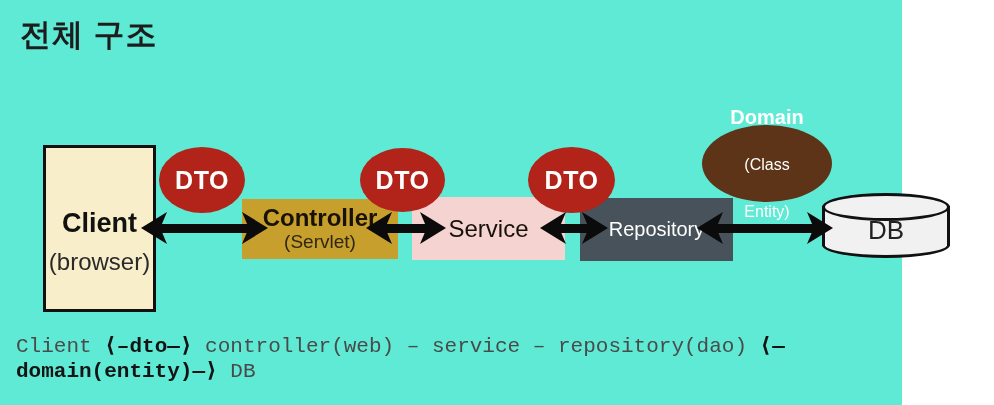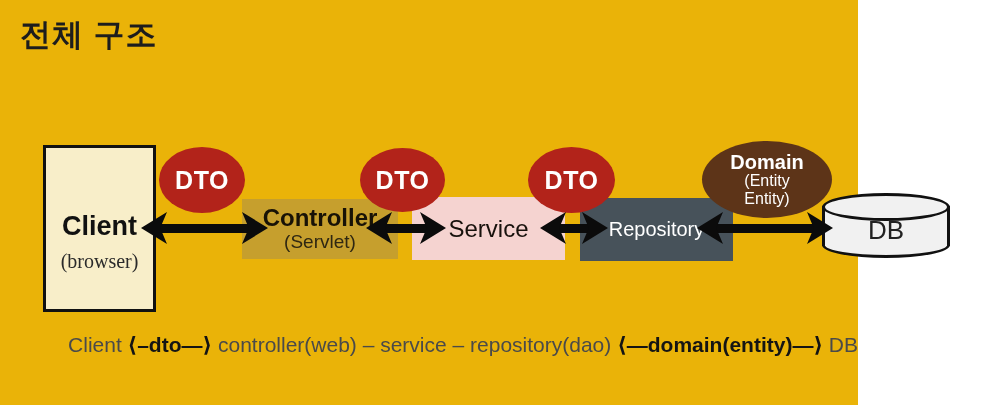--- a/index.html
+++ b/index.html
@@ -1,38 +1,38 @@
 <!DOCTYPE html>
 <html><head>
 <meta charset="utf-8">
 <style>
   html, body { margin:0; padding:0; background:#ffffff; }
   body {
     width:994px; height:405px; overflow:hidden;
     font-family:"Liberation Sans","DejaVu Sans",sans-serif;
   }
-  .stage { position:relative; width:858px; height:405px; background:#eab308; }
+  .stage { position:relative; width:858px; height:405px; background:#5eead4;padding-left:44px; }
 
   .title {
     position:absolute; left:20px; top:14px;
     font-size:31px; font-weight:700; color:#1d1d1d; letter-spacing:1px;
   }
 
   
   .box {
     position:absolute; box-sizing:border-box;
     display:flex; flex-direction:column; align-items:center; justify-content:center;
     z-index:1; text-align:center;
   }
   .client {
     left:43px; top:145px; width:113px; height:167px;
     background:#f8eec9; border:3px solid #111111; padding-top:28px;
   }
   .client .main { font-size:27px; font-weight:700; color:#111111; line-height:1.1; }
-  .client .sub  { font-size:20px; color:#2a2a2a; margin-top:9px;font-family:Liberation Serif, serif; }
+  .client .sub  { font-size:24px; color:#2a2a2a; margin-top:9px; }
 
   .controller { left:242px; top:199px; width:156px; height:60px; background:#c69f2d; }
   .controller .main { font-size:24px; font-weight:700; color:#181206; line-height:1.05; }
   .controller .sub  { font-size:19px; color:#2f2712; margin-top:1px; }
 
   .service { left:412px; top:197px; width:153px; height:63px; background:#f5d3d0; }
   .service .main { font-size:24px; color:#17110c; }
 
   .repository { left:580px; top:198px; width:153px; height:63px; background:#47525a; }
   .repository .main { font-size:20px; color:#ffffff; }
@@ -40,21 +40,21 @@
   
   .oval {
     position:absolute; border-radius:50%; background:#b2231a; color:#ffffff;
     display:flex; flex-direction:column; align-items:center; justify-content:center;
     z-index:2; text-align:center;
   }
   .dto { font-size:25px; font-weight:600; letter-spacing:0.5px; }
   .dto1 { left:159px; top:147px; width:86px; height:66px; }
   .dto2 { left:360px; top:148px; width:85px; height:64px; }
   .dto3 { left:528px; top:147px; width:87px; height:66px; }
-  .domain { left:702px; top:141px; width:130px; height:77px; background:#5d3418; }
+  .domain { left:702px; top:125px; width:130px; height:77px; background:#5d3418;gap:29px; }
   .domain .main { font-size:20px; font-weight:700; line-height:1.0; }
   .domain .sub  { font-size:16px; line-height:1.12; }
 
   
   .db { position:absolute; left:822px; top:193px; width:128px; height:65px; z-index:2; }
   .db .cyl-bottom {
     position:absolute; bottom:0; left:0; right:0; height:26px;
     border:3px solid #111111; border-radius:50%; background:#f1f1f1; box-sizing:border-box; z-index:0;
   }
   .db .cyl-body {
@@ -78,21 +78,21 @@
   .ah.r { clip-path:polygon(100% 50%, 0 0, 26% 50%, 0 100%); }
   .shaft { flex:1; height:9px; background:#0b0b0b; margin:0 -7px; }
   .arrow1 { left:141px; top:212px; width:127px; }
   .arrow2 { left:366px; top:212px; width:80px; }
   .arrow3 { left:540px; top:212px; width:68px; }
   .arrow4 { left:697px; top:212px; width:136px; }
 
   
   .caption {
     position:absolute; left:16px; right:0; top:333px;
-    text-align:right; font-size:21px; color:#4a4a4a;
+    text-align:left; font-size:21px; color:#4a4a4a;font-family:Liberation Mono, monospace;
   }
   .caption .b { font-weight:700; color:#141414; }
 </style>
 </head>
 <body>
 
 <div class="stage">
 
   <div class="title">전체 구조</div>
 
@@ -113,21 +113,21 @@
   <div class="box repository">
     <div class="main">Repository</div>
   </div>
 
   <div class="oval dto dto1">DTO</div>
   <div class="oval dto dto2">DTO</div>
   <div class="oval dto dto3">DTO</div>
 
   <div class="oval domain">
     <div class="main">Domain</div>
-    <div class="sub">(Entity</div>
+    <div class="sub">(Class</div>
     <div class="sub">Entity)</div>
   </div>
 
   <div class="db">
     <div class="cyl-bottom"></div>
     <div class="cyl-body"></div>
     <div class="cyl-top"></div>
     <div class="db-label">DB</div>
   </div>
 

